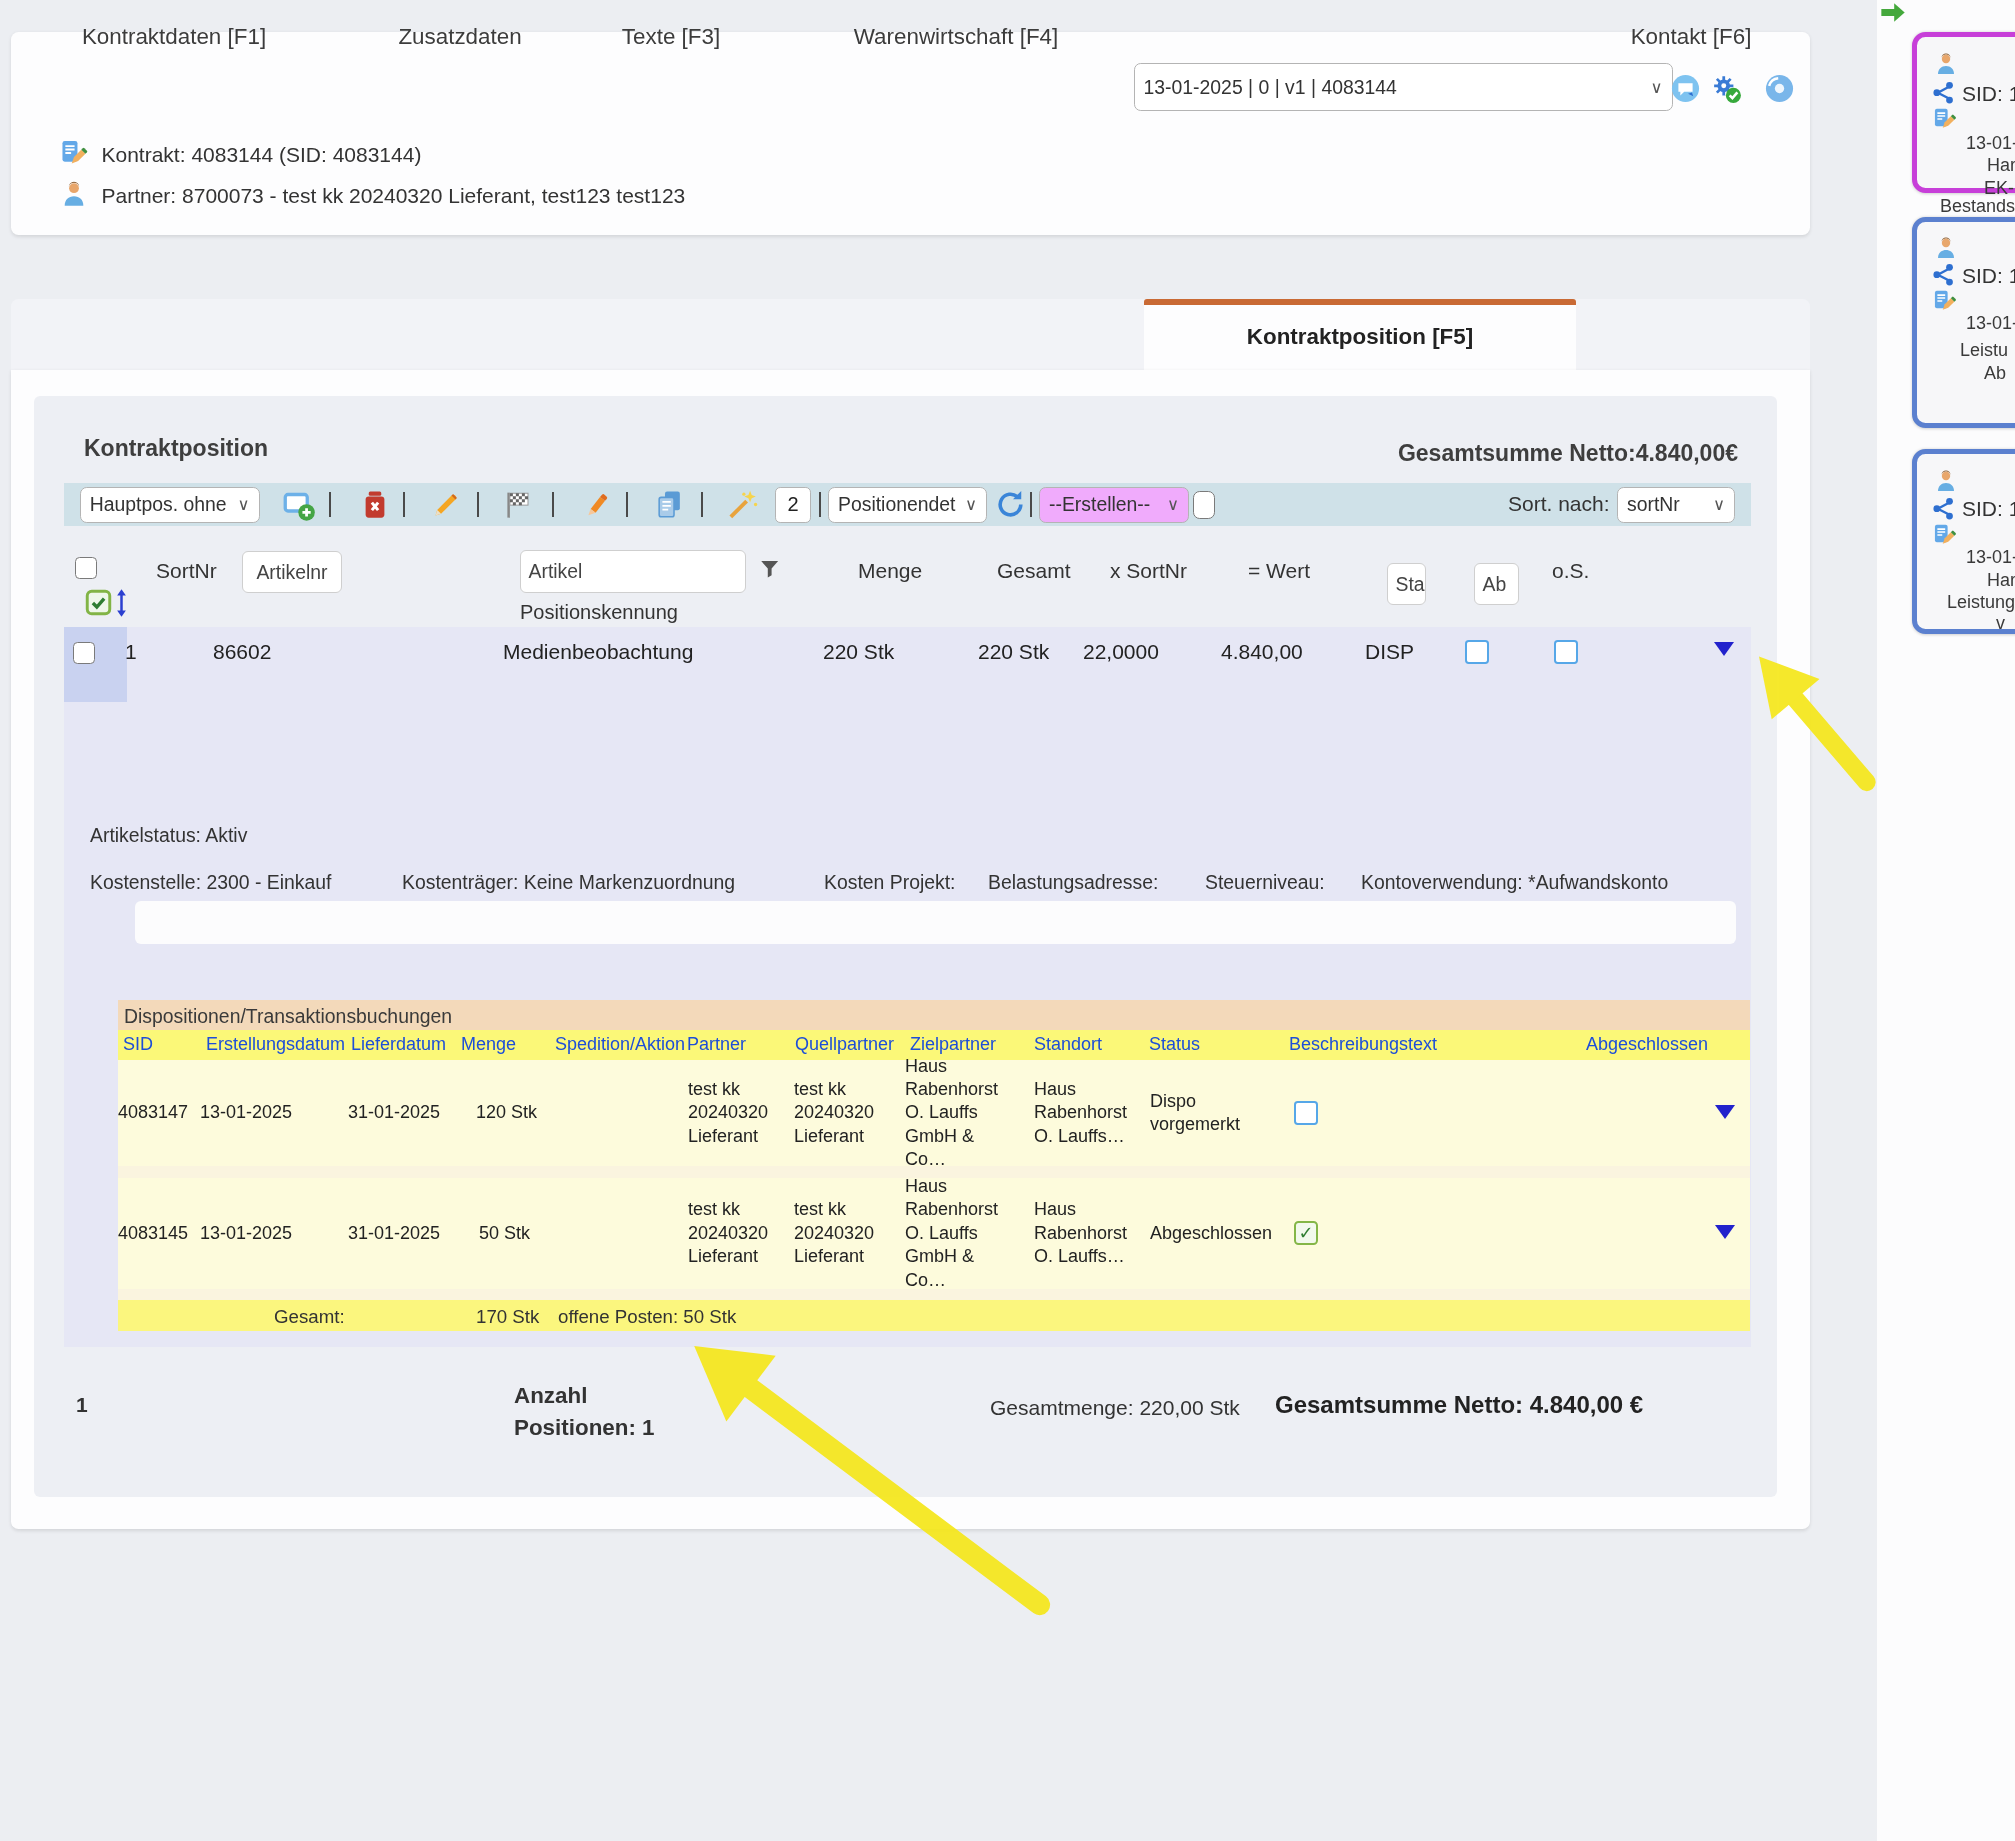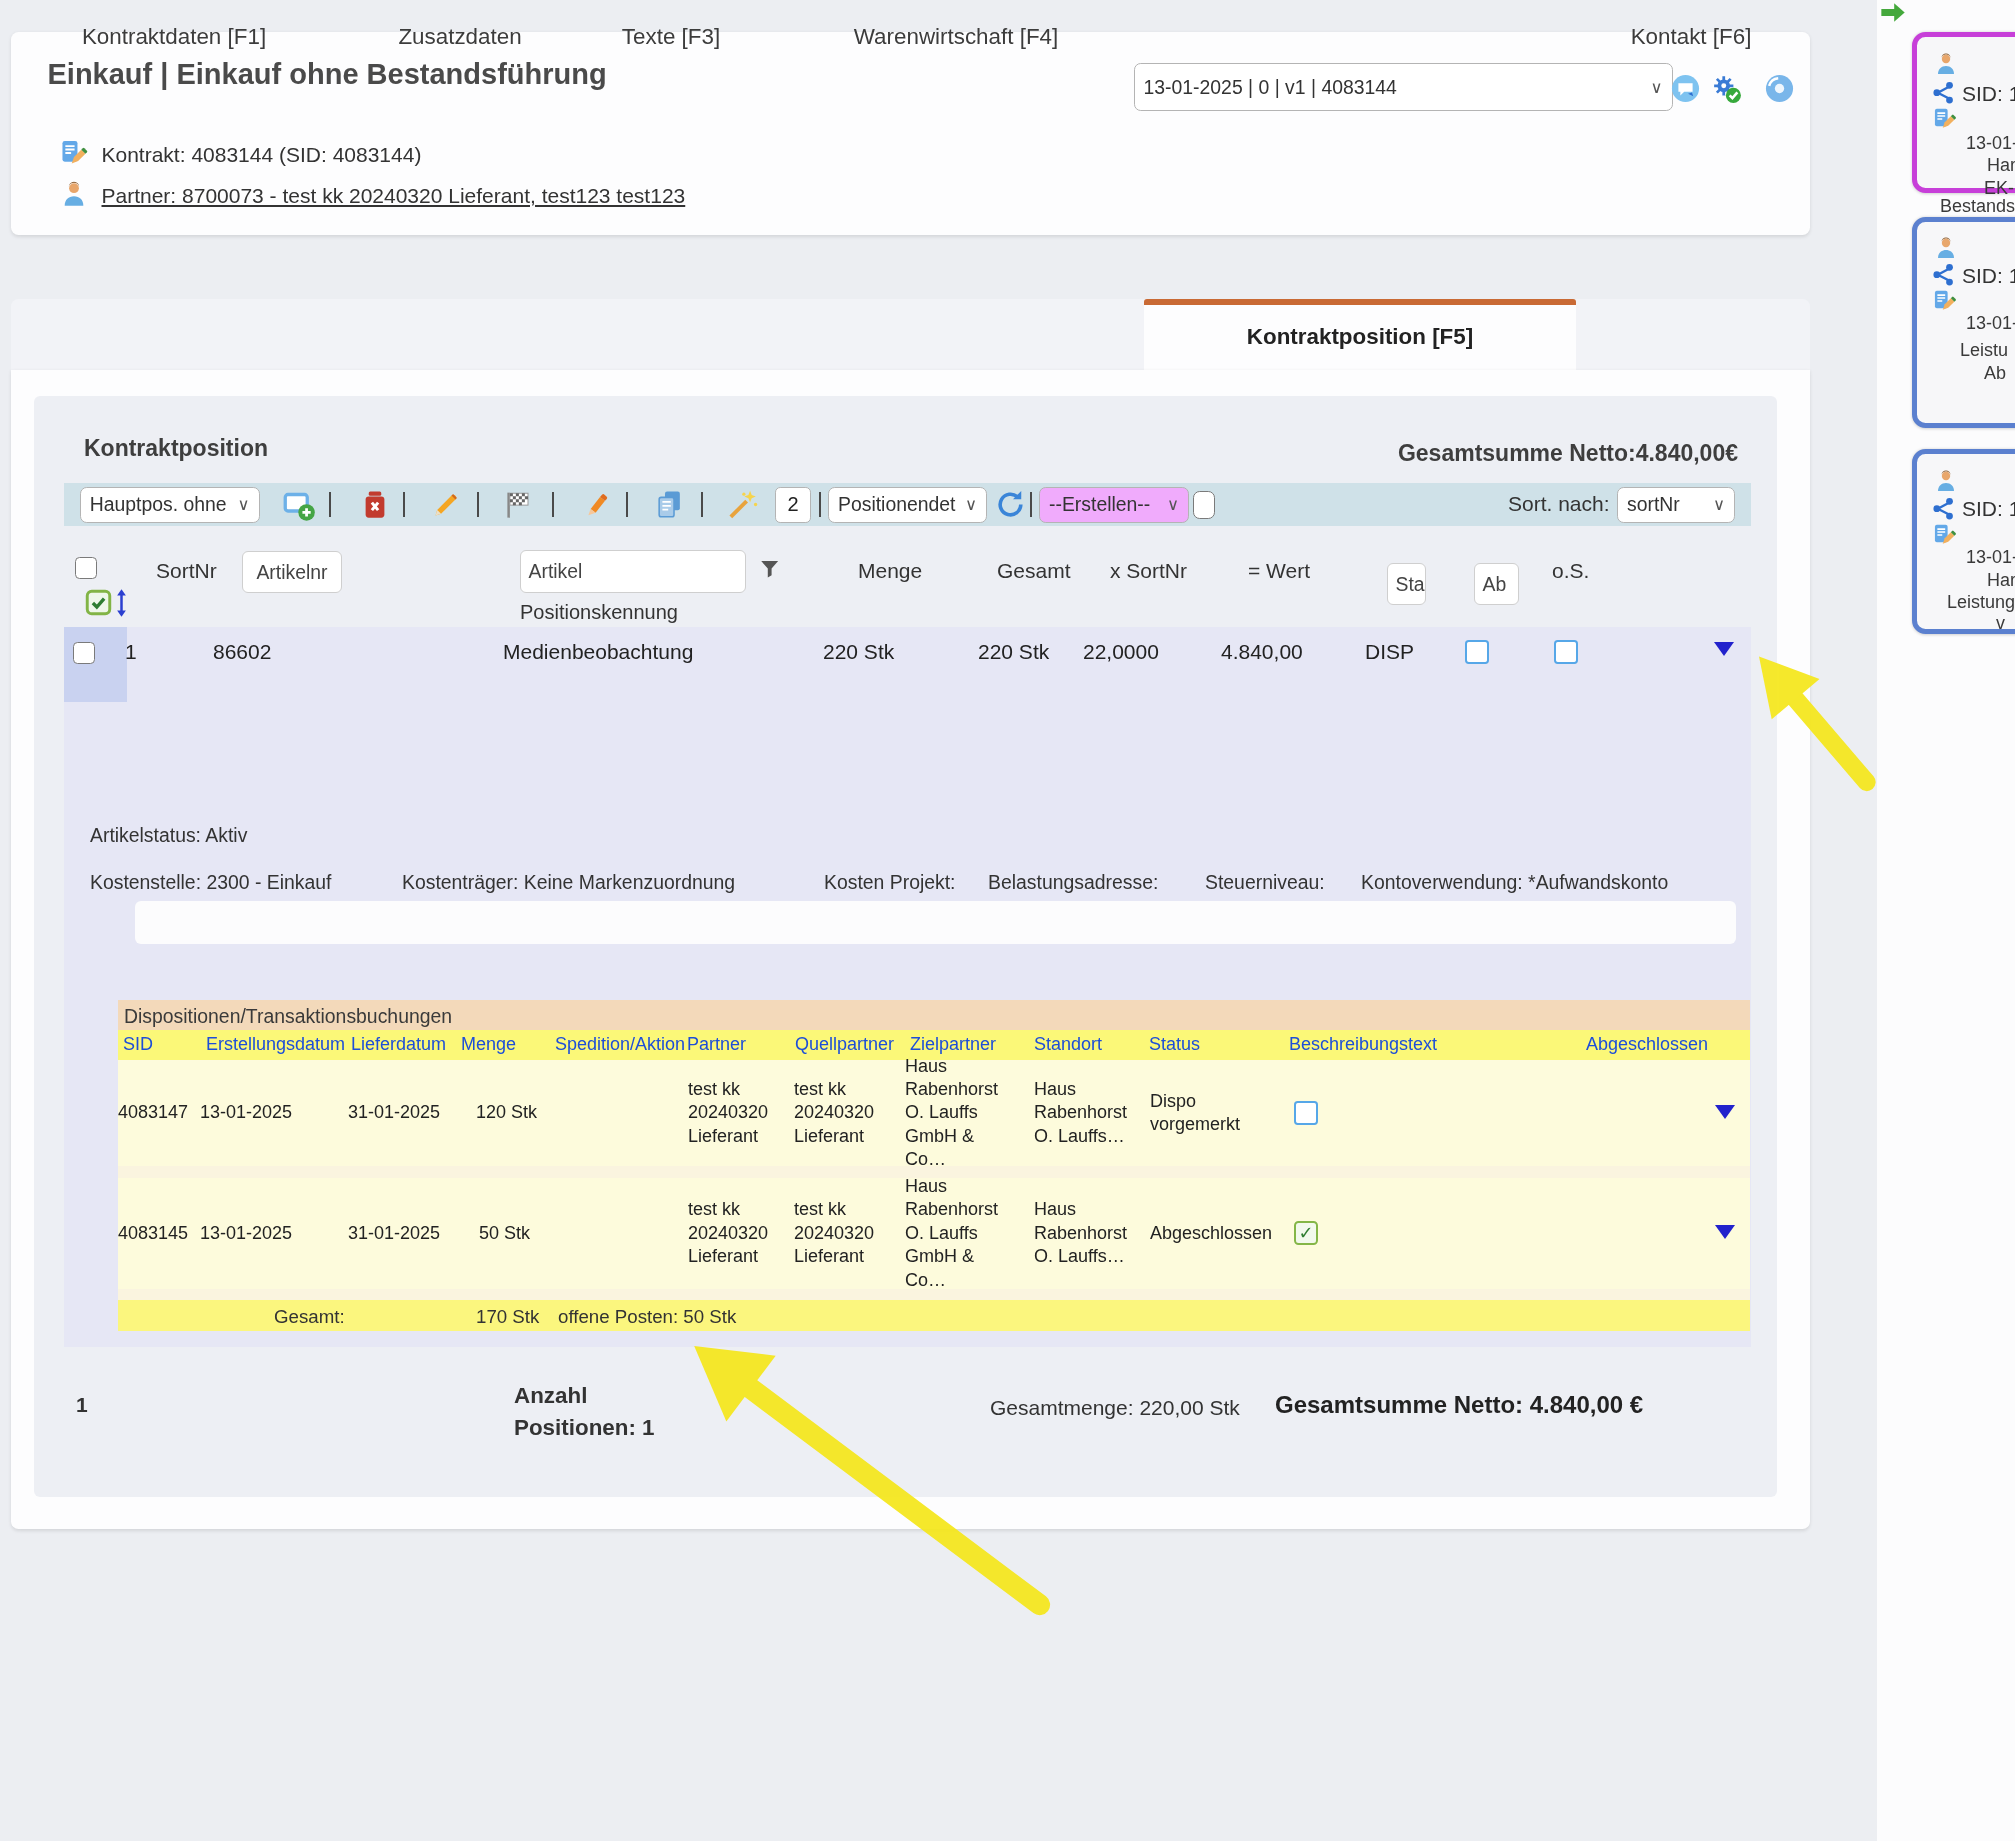--- a/index.html
+++ b/index.html
@@ -111,40 +111,39 @@
   .sc-line { position:absolute; font-size:18px; color:#3a3a3a; white-space:nowrap; }
 
   .overlay { position:absolute; left:0; top:0; pointer-events:none; z-index:50; }
 </style>
 </head>
 <body>
 
 <div class="right-panel"></div>
 
 <div class="top-card">
-  <div class="page-title">Einkauf | Einkauf ohne Bestandsführung</div>
 
   <span class="icon" style="left:48px;top:106px;">
     <svg width="30" height="30" viewBox="0 0 26 24">
         <rect x="3" y="1.5" width="13" height="18" rx="2" fill="#63a8e8"></rect>
         <path d="M5.5 6h8M5.5 9h8M5.5 12h5" stroke="#fff" stroke-width="1.6"></path>
         <path d="M11 21l2-5.6 6.3-6.3 3.6 3.6-6.3 6.3z" fill="#f2b05e"></path>
         <path d="M19.3 9.1l3.6 3.6 1.3-1.3a1 1 0 000-1.4l-2.2-2.2a1 1 0 00-1.4 0z" fill="#3f8f3f"></path>
       </svg>
   </span>
   <div class="hline" style="left:91px;top:111px;">Kontrakt: 4083144 (SID: 4083144)</div>
 
   <span class="icon" style="left:49px;top:148px;">
     <svg width="28" height="28" viewBox="0 0 24 24">
         <path d="M7.5 6a4.5 4.5 0 019 0c0-.8-1.3-3.6-4.5-3.6S7.5 5.2 7.5 6z" fill="#8a5a2b"></path>
         <circle cx="12" cy="7" r="4.2" fill="#e8a66b"></circle>
         <path d="M4 22c0-5 3.4-8 8-8s8 3 8 8z" fill="#67aee3"></path>
       </svg>
   </span>
-  <div class="hline" style="left:91px;top:152px;text-decoration:underline;">Partner: 8700073 - test kk 20240320 Lieferant, test123 test123</div>
+  <div class="hline" style="left:91px;top:152px;">Partner: 8700073 - test kk 20240320 Lieferant, test123 test123</div>
 
   <div class="sel" style="left:1123px;top:31px;width:539px;height:48px;">
     <span class="txt">13-01-2025 | 0 | v1 | 4083144</span>
     <span class="chev">∨</span>
   </div>
 
   <span class="icon" style="left:1659px;top:41px;">
     <svg width="31" height="31" viewBox="0 0 24 24">
         <circle cx="12" cy="12" r="10.5" fill="#7ec3f0"></circle>
         <path d="M6.5 8h11v6.5H11l-3 3v-3H6.5z" fill="#fff"></path>

